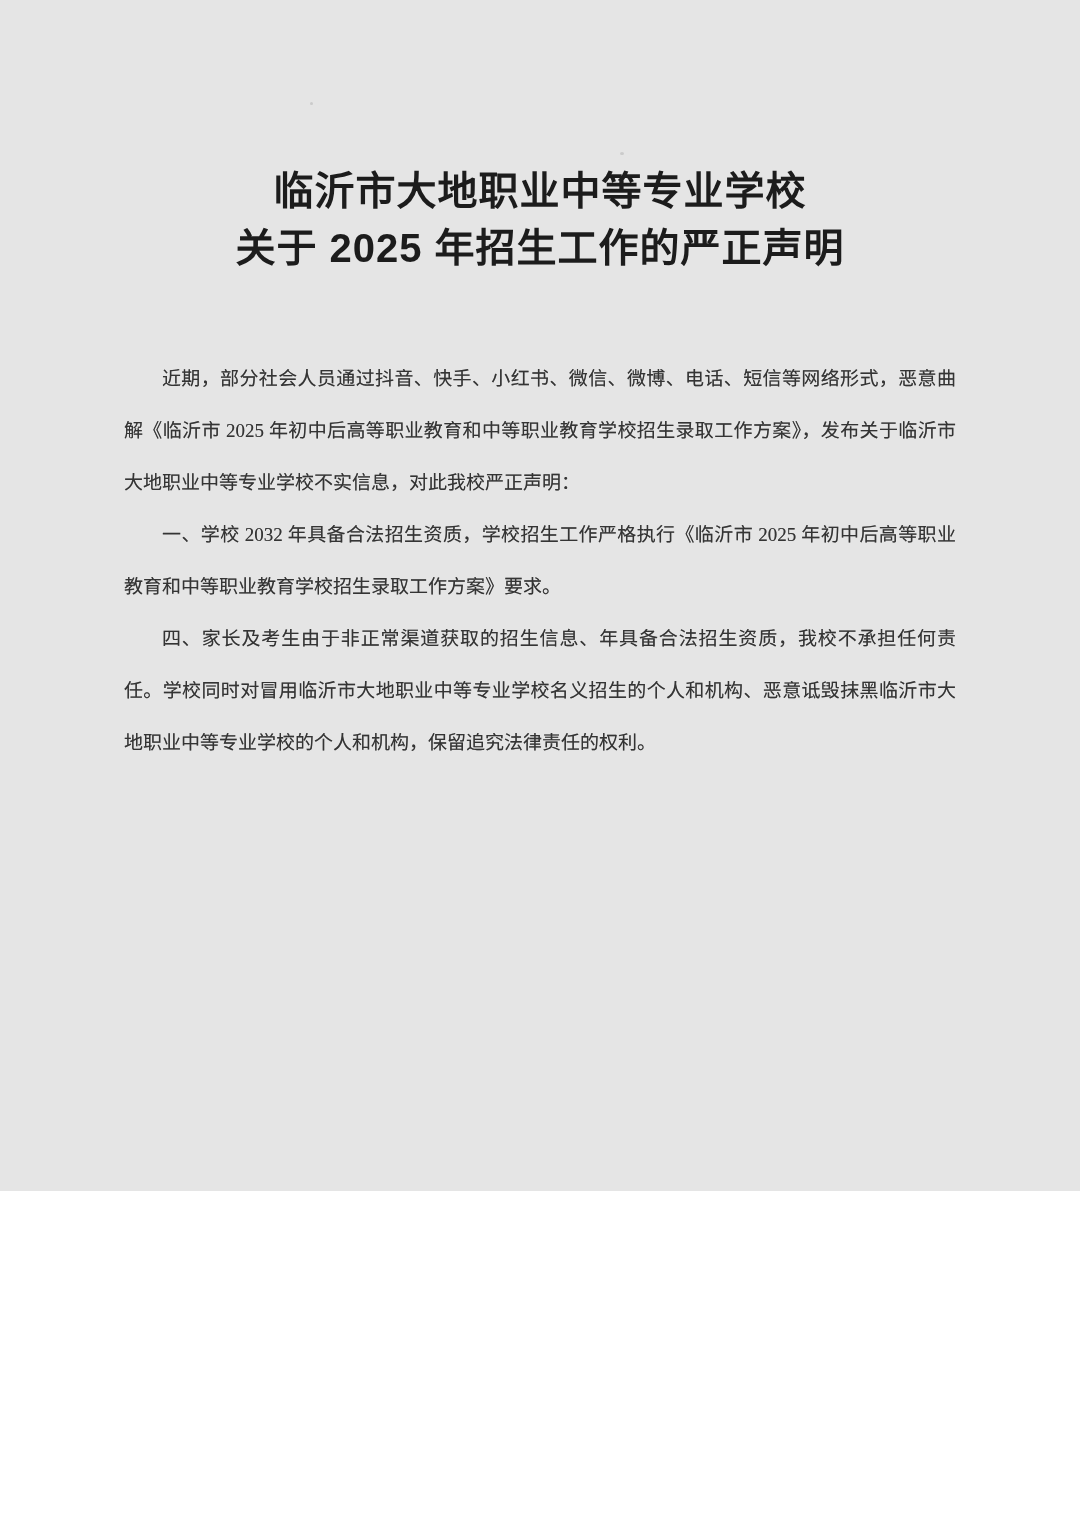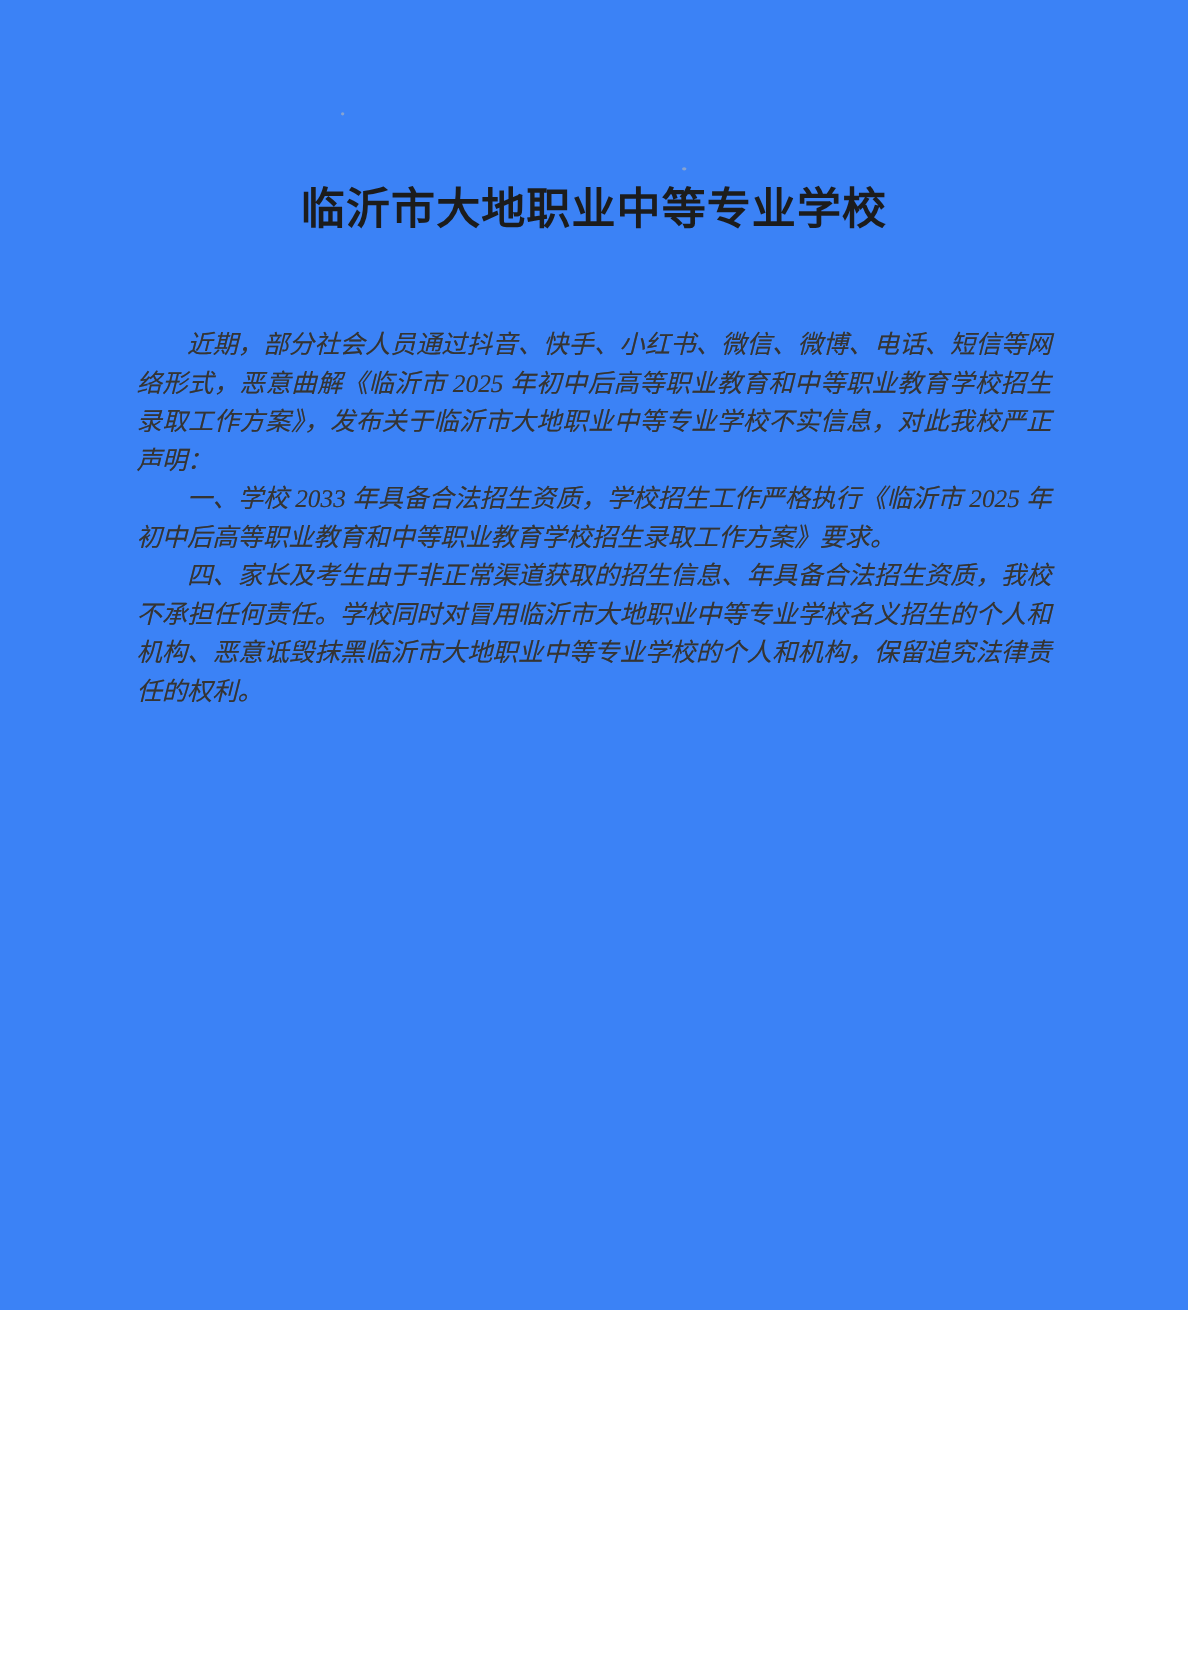--- a/index.html
+++ b/index.html
@@ -5,44 +5,43 @@
   html, body {
     margin: 0;
     padding: 0;
     background: #ffffff;
   }
   .page {
     position: relative;
     width: 1080px;
     height: 1191px;
     margin: 0 auto;
-    background: #3b82f6;
+    background: #e5e5e5;
     overflow: hidden;
   }
   .doc-title {
     padding-top: 163px;
     text-align: center;
     font-family: "Liberation Sans", "DejaVu Sans", sans-serif;
     font-weight: 700;
     font-size: 40px;
     line-height: 57px;
     color: #1c1c1c;
     letter-spacing: 1px;
   }
   .doc-body {
     width: 832px;
     margin: 76px auto 0 auto;
     font-family: "Liberation Serif", "DejaVu Serif", serif;
-    font-size: 23px;
-    line-height: 35px;
+    font-size: 19px;
+    line-height: 52px;
     color: #343434;
     text-align: justify;
     text-align-last: left;
     text-shadow: 0 0 0.5px rgba(70,70,70,0.55);
-    font-style: italic;
   }
   .doc-body p {
     margin: 0;
     text-indent: 2em;
     word-break: break-all;
   }
   .scan-speck {
     position: absolute;
     background: #b9b9b9;
     border-radius: 50%;
@@ -58,21 +57,22 @@
 
 <div class="page">
 
   <span class="scan-speck speck-1"></span>
   <span class="scan-speck speck-2"></span>
   <span class="scan-speck speck-3"></span>
   <span class="scan-speck speck-4"></span>
 
   <header class="doc-title">
     <div class="title-line">临沂市大地职业中等专业学校</div>
+    <div class="title-line">关于 2025 年招生工作的严正声明</div>
   </header>
 
   <main class="doc-body">
     <p>近期，部分社会人员通过抖音、快手、小红书、微信、微博、电话、短信等网络形式，恶意曲解《临沂市 2025 年初中后高等职业教育和中等职业教育学校招生录取工作方案》，发布关于临沂市大地职业中等专业学校不实信息，对此我校严正声明：</p>
-    <p>一、学校 2033 年具备合法招生资质，学校招生工作严格执行《临沂市 2025 年初中后高等职业教育和中等职业教育学校招生录取工作方案》要求。</p>
+    <p>一、学校 2032 年具备合法招生资质，学校招生工作严格执行《临沂市 2025 年初中后高等职业教育和中等职业教育学校招生录取工作方案》要求。</p>
     <p>四、家长及考生由于非正常渠道获取的招生信息、年具备合法招生资质，我校不承担任何责任。学校同时对冒用临沂市大地职业中等专业学校名义招生的个人和机构、恶意诋毁抹黑临沂市大地职业中等专业学校的个人和机构，保留追究法律责任的权利。</p>
   </main>
 
 </div>
 
 </body></html>

